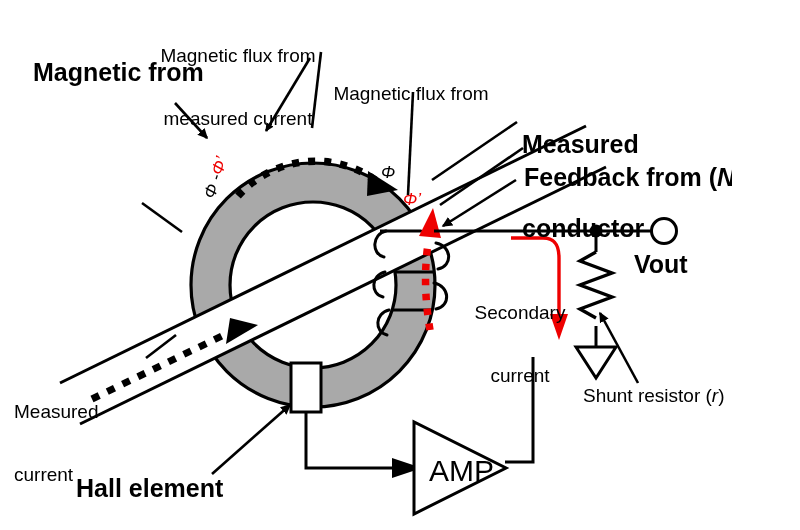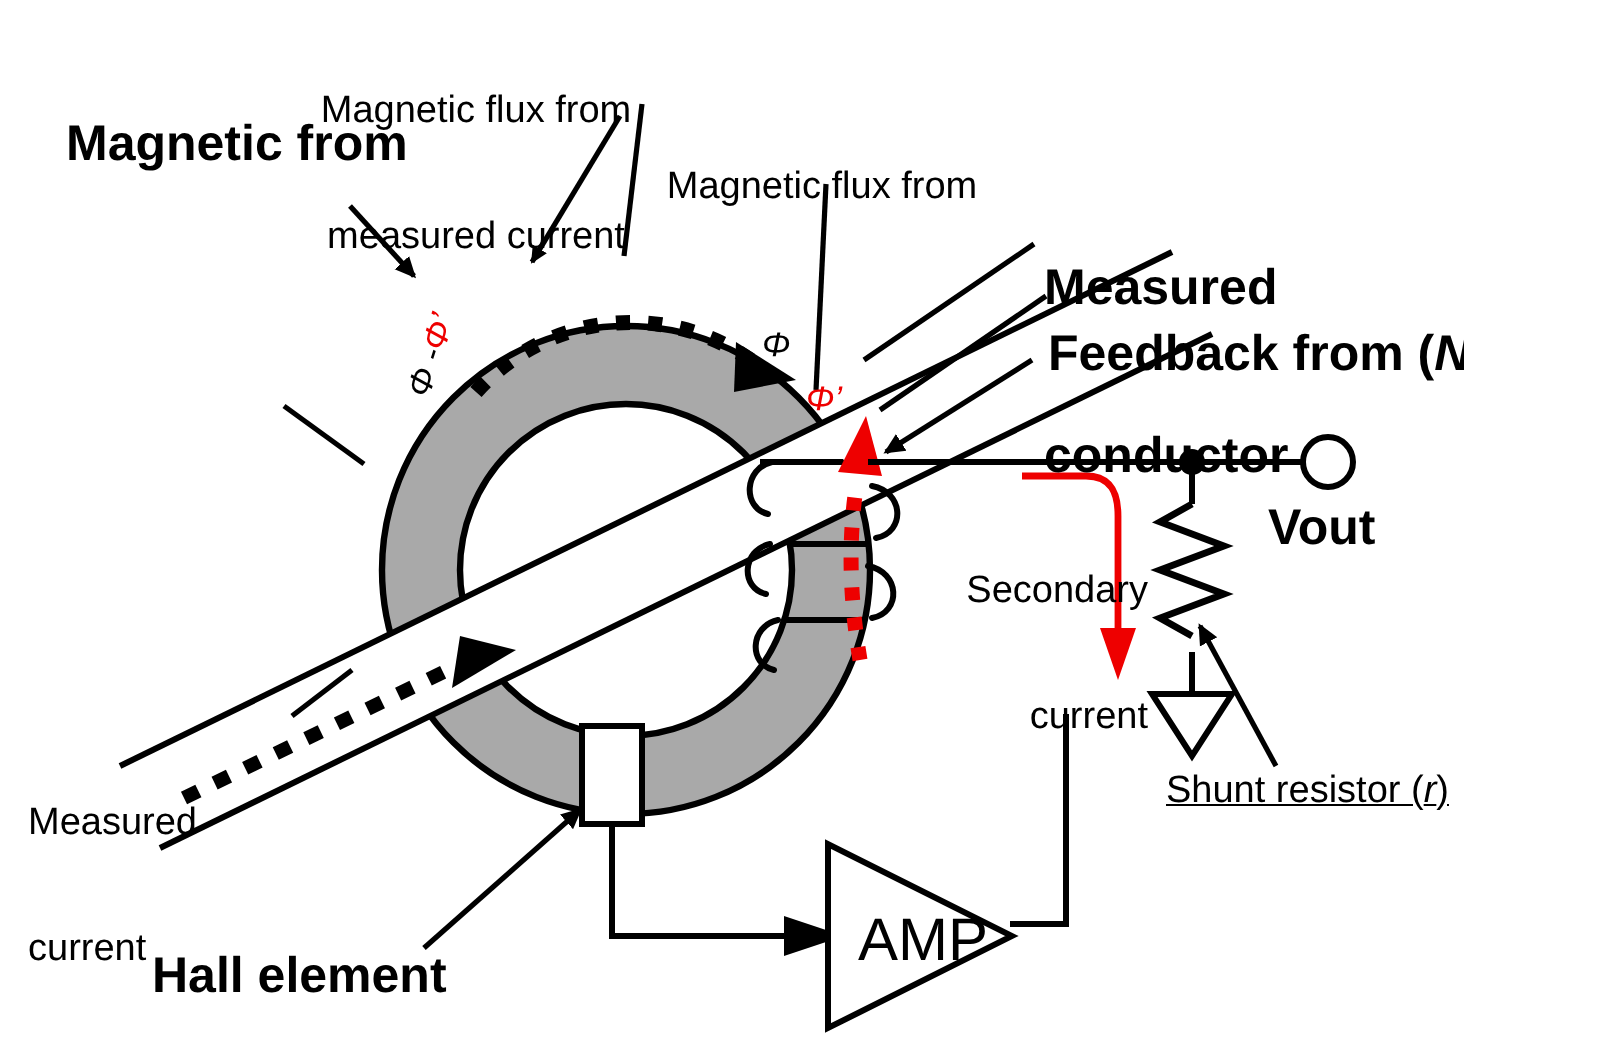--- a/index.html
+++ b/index.html
@@ -211,26 +211,26 @@
 
   <div class="lbl lbl-bold" style="left:522px; top:74px;">
     <div>Measured</div>
     <div>conductor</div>
   </div>
 
   <div class="lbl lbl-bold" style="left:524px; top:163px;"><span>Feedback from (</span><span class="ital">N</span><span>)</span></div>
 
   <div class="lbl lbl-bold" style="left:634px; top:250px;">Vout</div>
 
-  <div class="lbl lbl-plain center-txt" style="left:466px; top:242px; width:108px;text-align:right;">
+  <div class="lbl lbl-plain center-txt" style="left:466px; top:259px; width:108px;">
     <div>Secondary</div>
     <div>current</div>
   </div>
 
-  <div class="lbl lbl-plain" style="left:583px; top:385px;text-decoration:underline;"><span>Shunt resistor (</span><span class="ital">r</span><span>)</span></div>
+  <div class="lbl lbl-plain" style="left:583px; top:385px;"><span>Shunt resistor (</span><span class="ital">r</span><span>)</span></div>
 
   <div class="lbl lbl-plain" style="left:14px; top:358px;">
     <div>Measured</div>
     <div>current</div>
   </div>
 
   <div class="lbl lbl-bold" style="left:76px; top:474px;">Hall element</div>
 
   <div class="lbl lbl-amp" style="left:429px; top:454px;">AMP</div>
 

